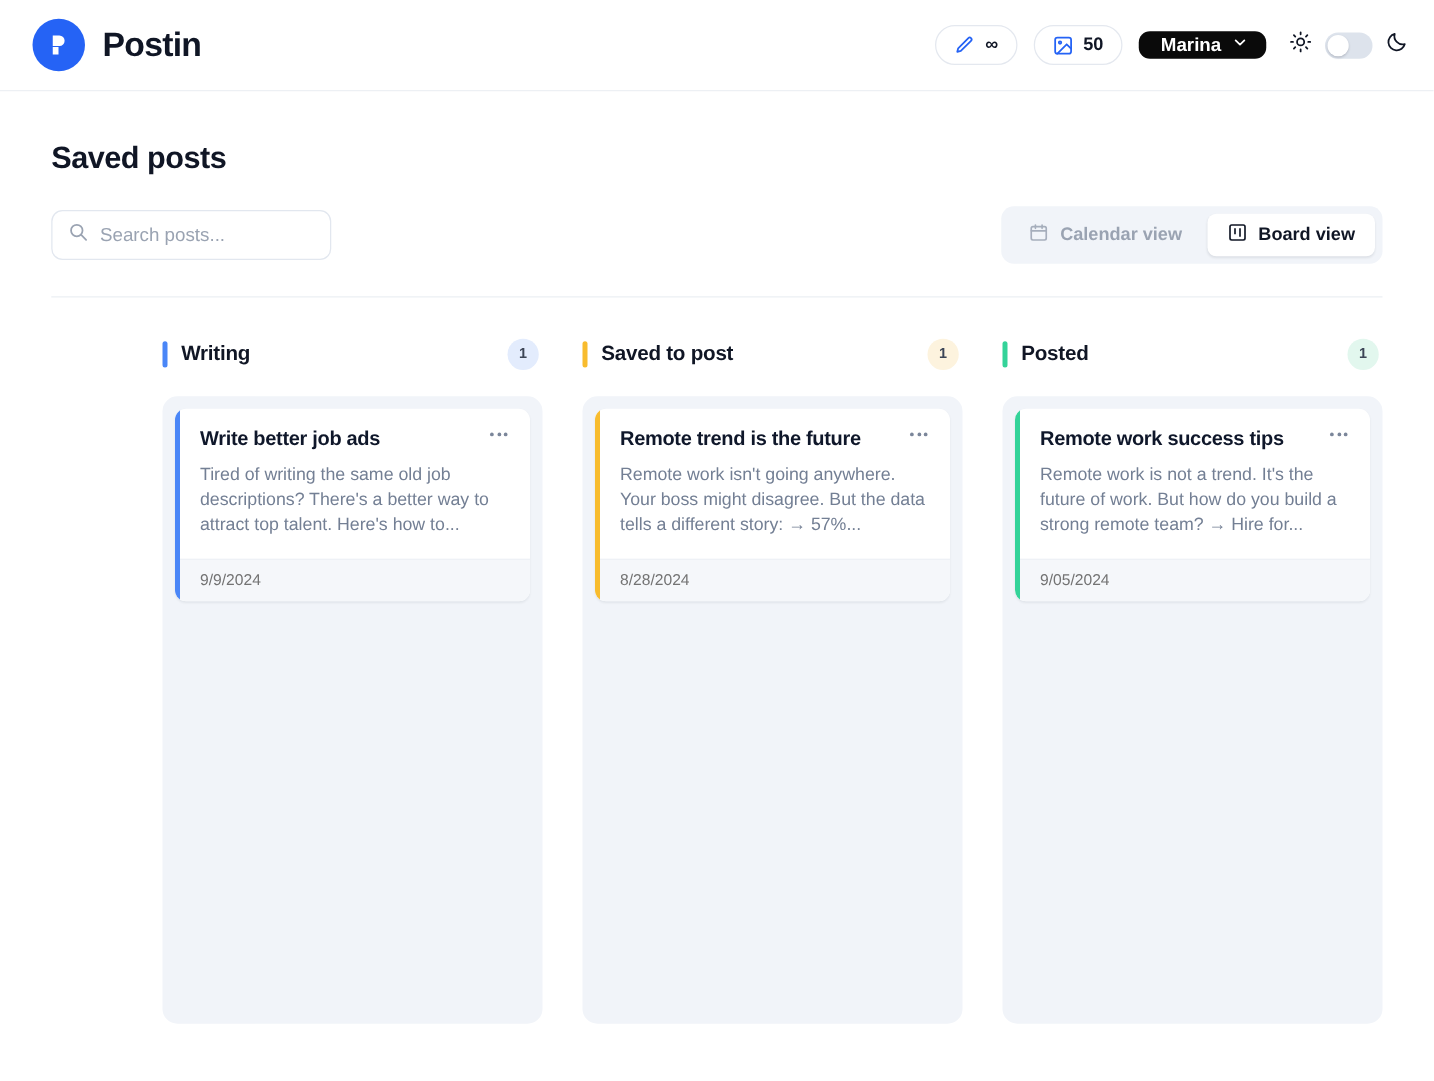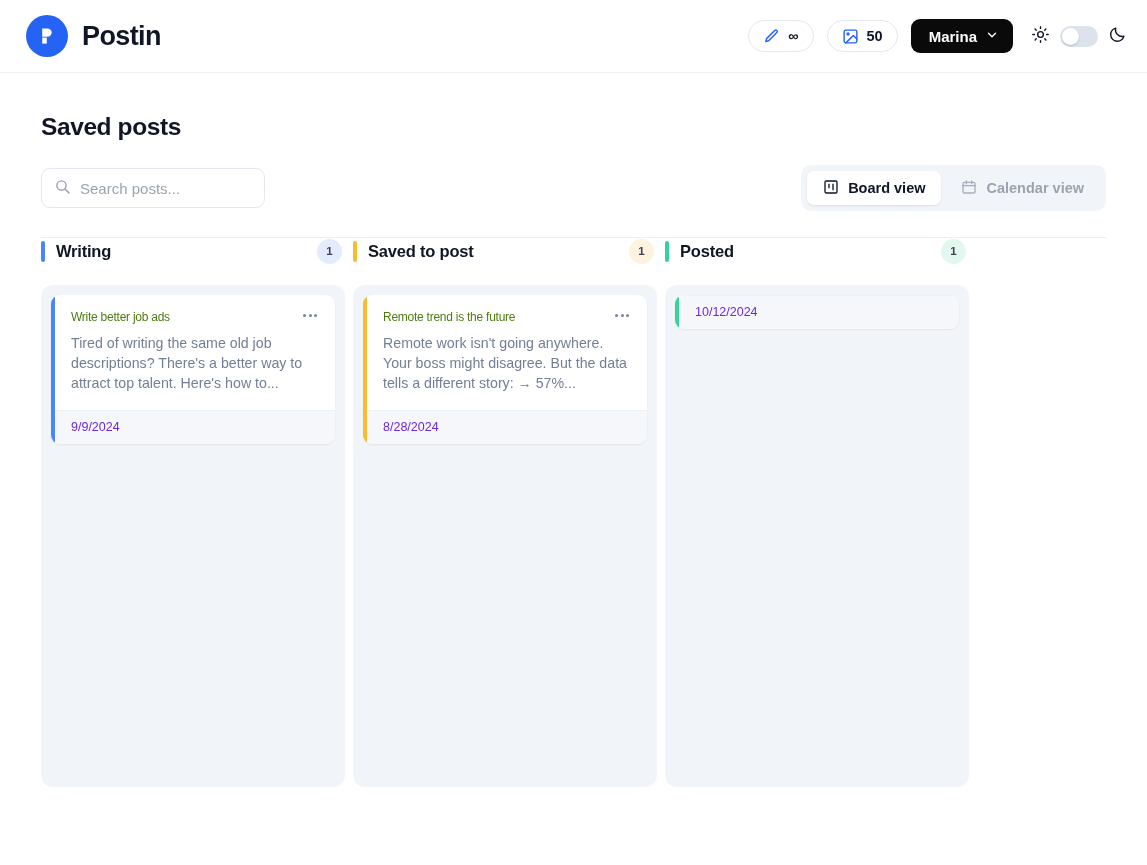--- a/index.html
+++ b/index.html
@@ -44,21 +44,21 @@
     border: 1px solid #e4e8ef;
     border-radius: 999px;
     background: #fff;
     font-size: 14.5px;
     font-weight: 600;
     color: #101625;
   }
   .pill svg { display: block; }
 
   .user-btn {
-    height: 34px;
+    height: 22px;
     display: flex; align-items: center; gap: 8px;
     padding: 0 14px 0 18px;
     background: #0a0a0a;
     color: #fff;
     border: none;
     border-radius: 9px;
     font-size: 15px;
     font-weight: 700;
     font-family: inherit;
     cursor: pointer;
@@ -141,22 +141,24 @@
     cursor: pointer;
   }
   .view-btn.active {
     background: #fff;
     color: #101625;
     box-shadow: 0 1px 2px rgba(16,22,37,.09);
   }
 
   
   .board {
-    display: flex;
-    gap: 8px;
+    margin-top: 32px;
+    display: flex;
+    gap: 32px;
+    justify-content: flex-end;
   }
   .column { width: 304px; flex: none; }
   .col-head {
     display: flex; align-items: center;
     justify-content: space-between;
     height: 26px;
     padding-left: 0;
     margin-bottom: 21px;
   }
   .col-head-left { display: flex; align-items: center; gap: 11px; }
@@ -193,24 +195,24 @@
   .card-accent { width: 4px; flex: none; }
   .card-inner { flex: 1; min-width: 0; }
   .card-main { padding: 15px 16px 17px 16px; }
   .card-head {
     display: flex;
     align-items: flex-start;
     justify-content: space-between;
     gap: 10px;
   }
   .card-title {
-    font-size: 12px;
-    font-weight: 400;
+    font-size: 16px;
+    font-weight: 700;
     letter-spacing: -0.25px;
-    color: #4d7c0f;
+    color: #0f172a;
     line-height: 1.2;
   }
   .card-menu {
     flex: none;
     display: flex;
     align-items: center;
     gap: 2.5px;
     padding: 4px 2px;
     cursor: pointer;
   }
@@ -224,21 +226,21 @@
     margin-top: 9px;
     font-size: 14.2px;
     line-height: 20px;
     color: #737f94;
   }
   .card-footer {
     border-top: 1px solid #eef1f6;
     background: #f5f7fa;
     padding: 9px 16px 10px 16px;
     font-size: 12.5px;
-    color: #6d28d9;
+    color: #737373;
   }
 </style>
 </head>
 <body>
 
 <div class="header">
   <div class="brand">
     <span class="logo-circle">
       <svg width="22" height="22" viewBox="0 0 22 22" aria-hidden="true">
         <path d="M6.2 3.4h5.3a4.2 4.2 0 0 1 0 8.4H6.2z" fill="#ffffff"></path>
@@ -306,38 +308,38 @@
       <span>
         <svg width="17" height="17" viewBox="0 0 24 24" fill="none" stroke="#9aa3b2" stroke-width="2" stroke-linecap="round">
           <circle cx="10.5" cy="10.5" r="6.5"></circle>
           <path d="M15.5 15.5L21 21"></path>
         </svg>
       </span>
       <input type="text" placeholder="Search posts..." style="">
     </div>
 
     <div class="view-switch">
+      <button class="view-btn">
+        <span>
+          <svg width="16" height="16" viewBox="0 0 24 24" fill="none" stroke="#a6aebc" stroke-width="2" stroke-linecap="round" stroke-linejoin="round">
+            <rect x="3" y="5" width="18" height="16" rx="2"></rect>
+            <path d="M3 10h18M8 3v4M16 3v4"></path>
+          </svg>
+        </span>
+        <span>Calendar view</span>
+      </button>
       <button class="view-btn active">
         <span>
           <svg width="16" height="16" viewBox="0 0 24 24" fill="none" stroke="#101625" stroke-width="2" stroke-linejoin="round">
             <rect x="3" y="3" width="18" height="18" rx="2"></rect>
             <path d="M9 7v7M15 7v10"></path>
           </svg>
         </span>
         <span>Board view</span>
       </button>
-      <button class="view-btn">
-        <span>
-          <svg width="16" height="16" viewBox="0 0 24 24" fill="none" stroke="#a6aebc" stroke-width="2" stroke-linecap="round" stroke-linejoin="round">
-            <rect x="3" y="5" width="18" height="16" rx="2"></rect>
-            <path d="M3 10h18M8 3v4M16 3v4"></path>
-          </svg>
-        </span>
-        <span>Calendar view</span>
-      </button>
     </div>
   </div>
 
   <div class="board">
 
     <div class="column">
       <div class="col-head">
         <div class="col-head-left">
           <span class="col-bar" style="background:#4a86f7"></span>
           <span class="col-title">Writing</span>
@@ -399,20 +401,31 @@
         <div class="col-head-left">
           <span class="col-bar" style="background:#34d399"></span>
           <span class="col-title">Posted</span>
         </div>
         <span class="col-count" style="background:#e2f7ee">1</span>
       </div>
       <div class="col-body">
         <div class="card">
           <span class="card-accent" style="background:#34d399"></span>
           <div class="card-inner">
-            <div class="card-footer">10/12/2024</div>
+            <div class="card-main">
+              <div class="card-head">
+                <span class="card-title">Remote work success tips</span>
+                <span class="card-menu">
+                    <i></i>
+                    <i></i>
+                    <i></i>
+                  </span>
+              </div>
+              <p class="card-excerpt">Remote work is not a trend. It's the future of work. But how do you build a strong remote team? → Hire for...</p>
+            </div>
+            <div class="card-footer">9/05/2024</div>
           </div>
         </div>
       </div>
     </div>
 
   </div>
 </div>
 
 </body></html>

